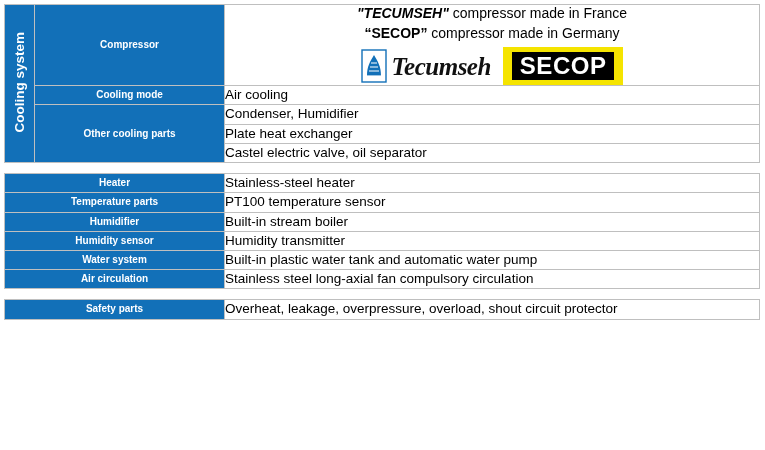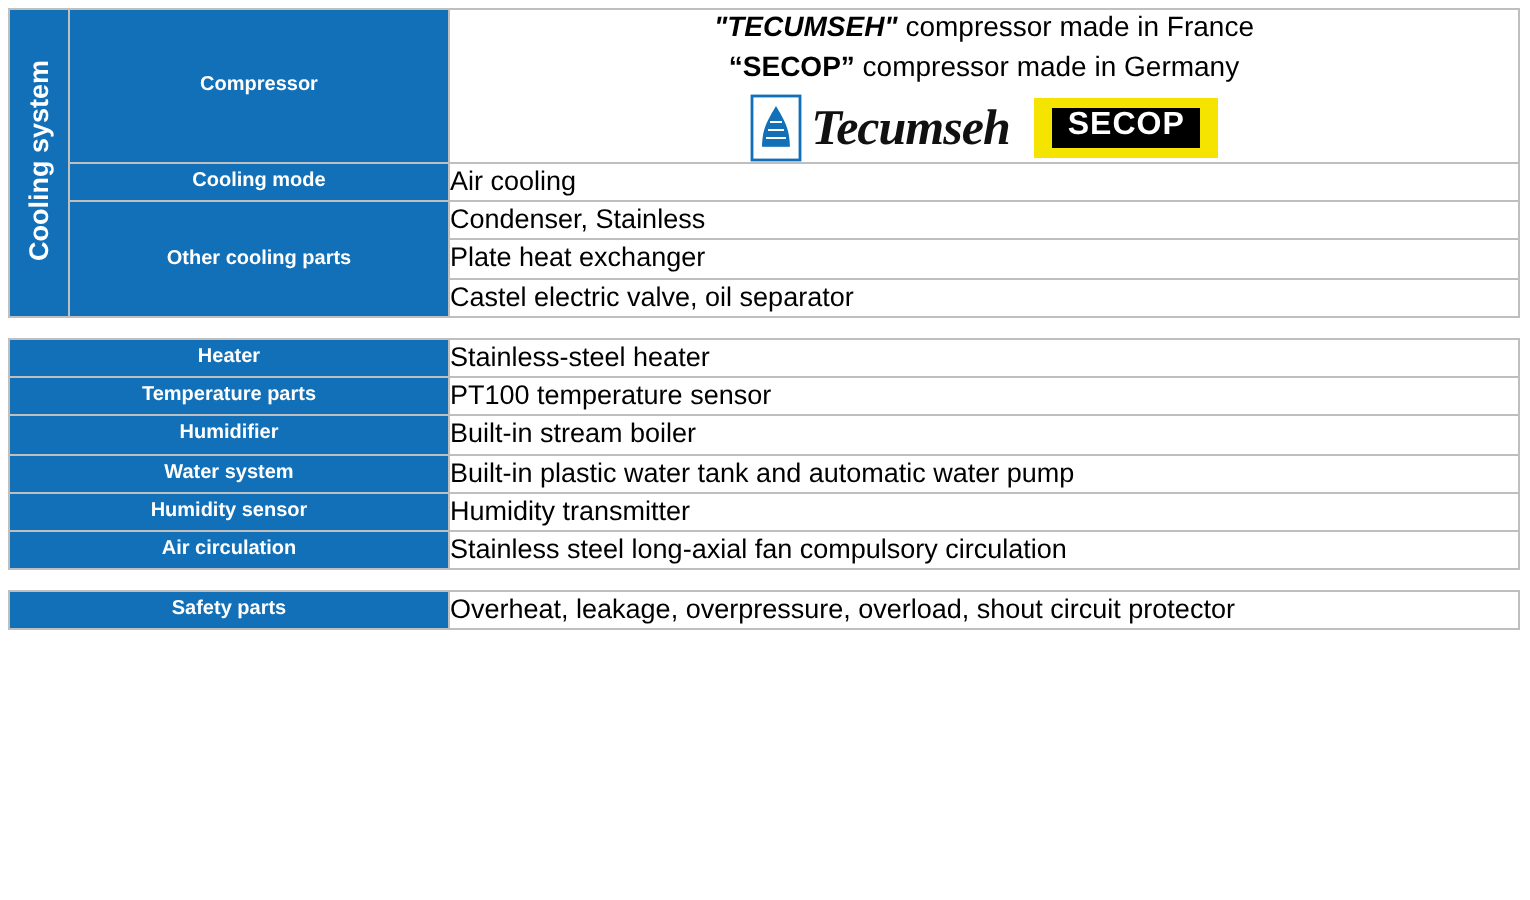--- a/index.html
+++ b/index.html
@@ -121,21 +121,21 @@
     background: #f5e400;
     padding: 5px 9px;
     display: flex;
     align-items: center;
   }
   .secop-inner {
     background: #000000;
     color: #ffffff;
     font-family: "Liberation Sans", sans-serif;
     font-weight: bold;
-    font-size: 16px;
+    font-size: 24px;
     letter-spacing: 0.5px;
     padding: 1px 8px 2px 8px;
     line-height: 1.05;
   }
   .label-col { width: 190px; }
   .vert-col  { width: 30px; }
 </style>
 </head>
 <body>
 
@@ -177,21 +177,21 @@
             </div>
           </div>
         </td>
       </tr>
       <tr>
         <td class="blue">Cooling mode</td>
         <td class="val">Air cooling</td>
       </tr>
       <tr>
         <td class="blue" rowspan="3">Other cooling parts</td>
-        <td class="val">Condenser, Stainless</td>
+        <td class="val">Condenser, Humidifier</td>
       </tr>
       <tr>
         <td class="val">Plate heat exchanger</td>
       </tr>
       <tr>
         <td class="val">Castel electric valve, oil separator</td>
       </tr>
     </tbody>
   </table>
 
@@ -209,26 +209,26 @@
       </tr>
       <tr>
         <td class="blue">Temperature parts</td>
         <td class="val">PT100 temperature sensor</td>
       </tr>
       <tr>
         <td class="blue">Humidifier</td>
         <td class="val">Built-in stream boiler</td>
       </tr>
       <tr>
+        <td class="blue">Humidity sensor</td>
+        <td class="val">Humidity transmitter</td>
+      </tr>
+      <tr>
         <td class="blue">Water system</td>
         <td class="val">Built-in plastic water tank and automatic water pump</td>
-      </tr>
-      <tr>
-        <td class="blue">Humidity sensor</td>
-        <td class="val">Humidity transmitter</td>
       </tr>
       <tr>
         <td class="blue">Air circulation</td>
         <td class="val">Stainless steel long-axial fan compulsory circulation</td>
       </tr>
     </tbody>
   </table>
 
   <div class="gap"></div>
 

